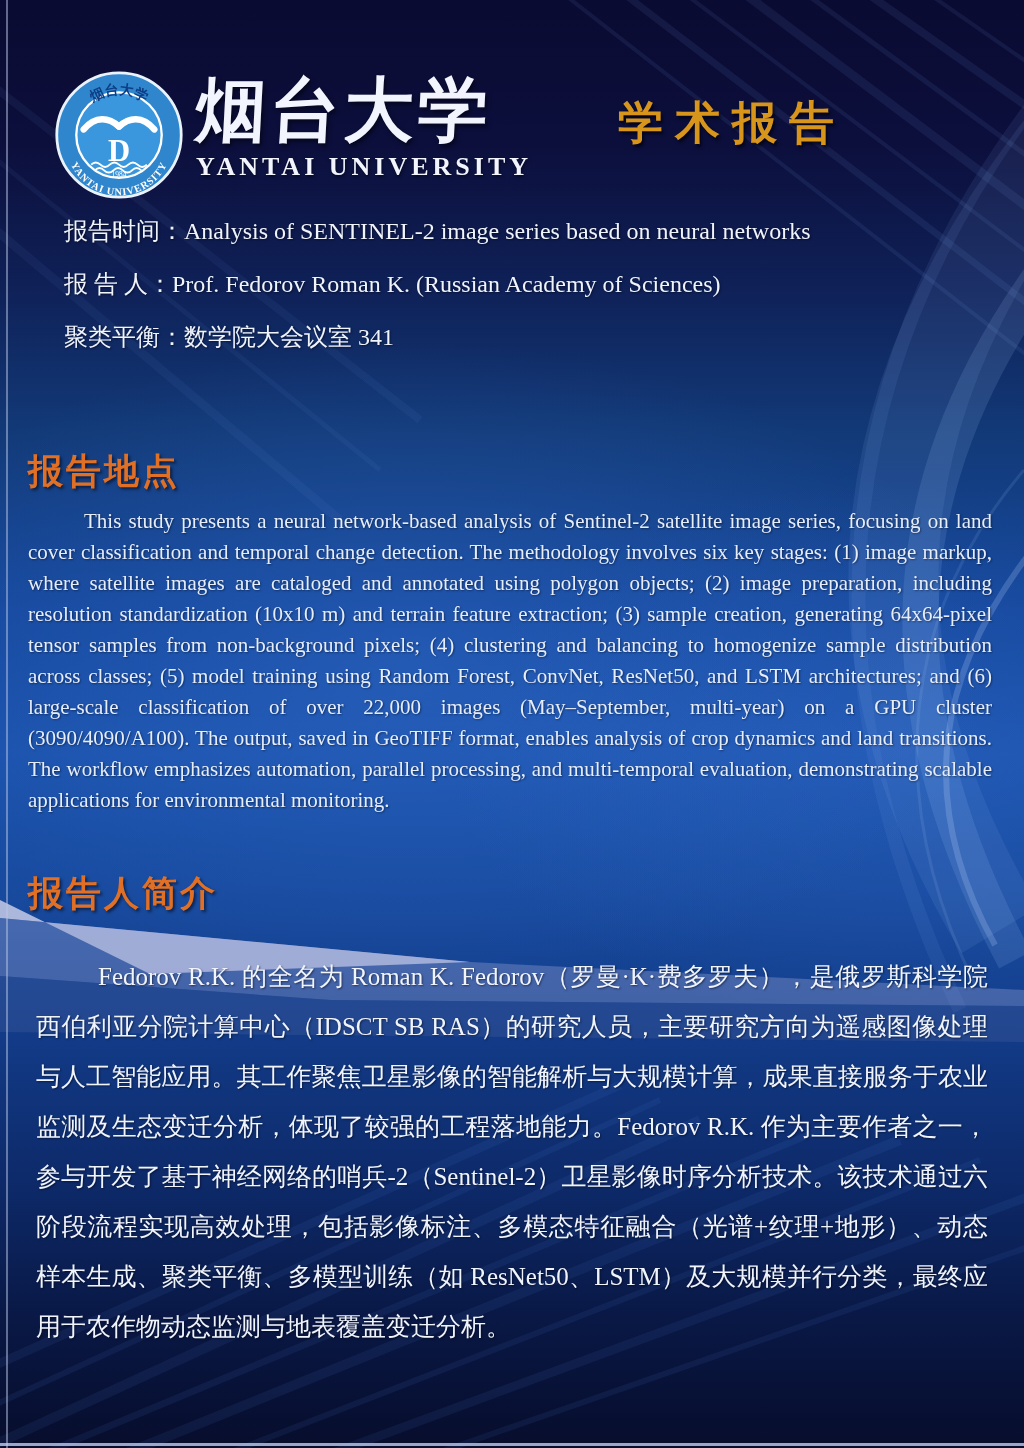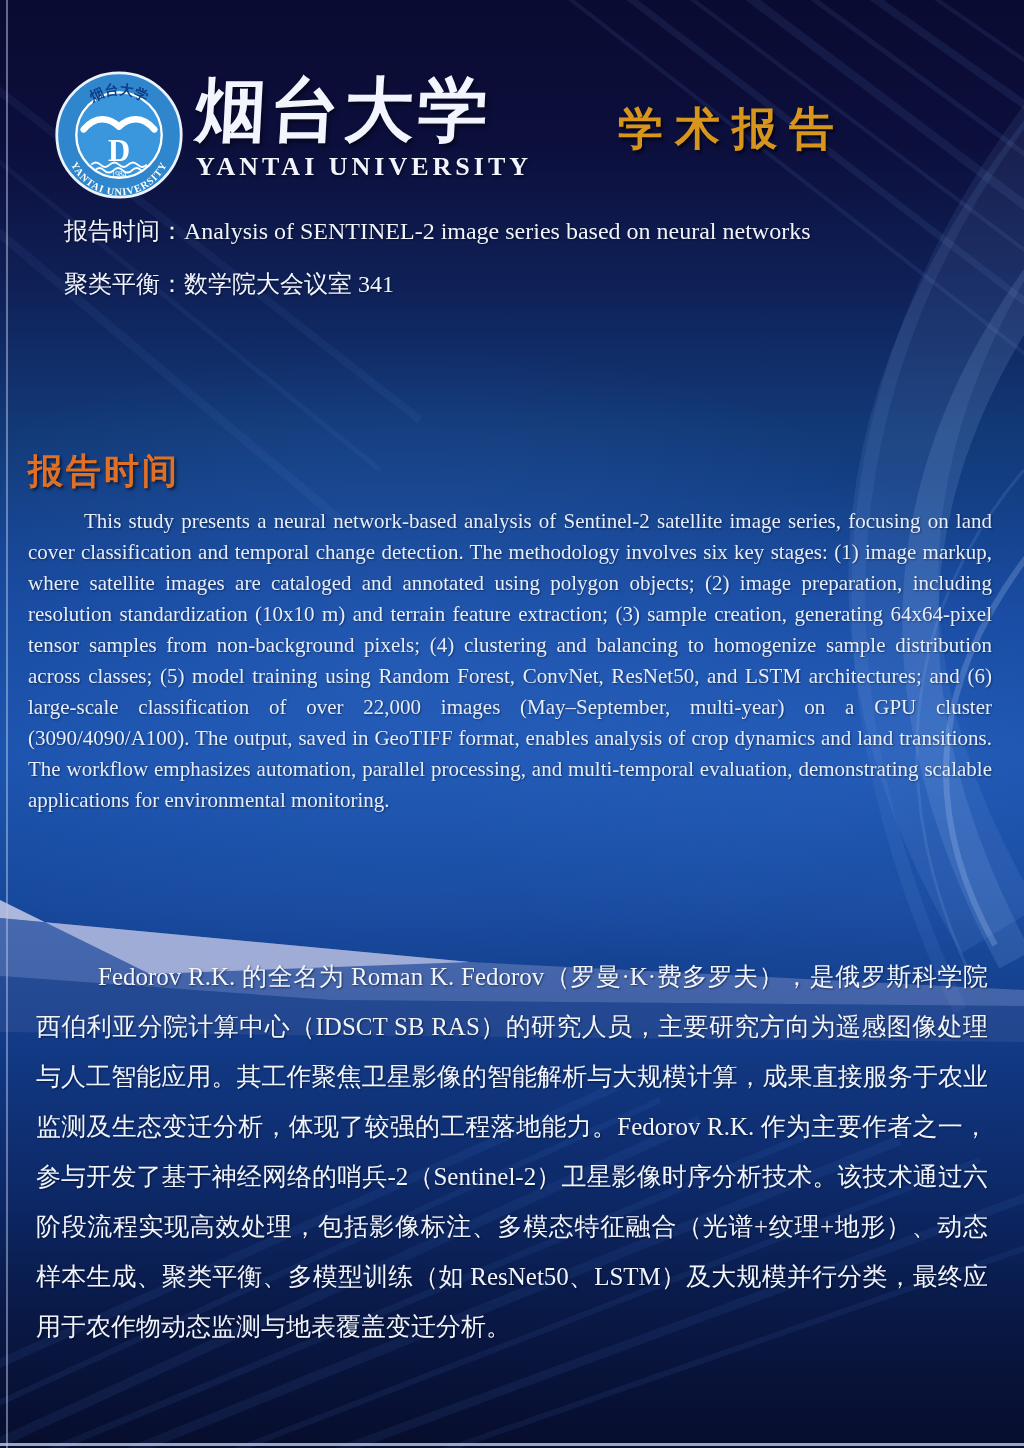--- a/index.html
+++ b/index.html
@@ -19,21 +19,21 @@
   .edge-bottom{position:absolute;left:0;right:0;bottom:2px;height:3px;background:rgba(190,205,240,.8);}
 
   .brand{position:absolute;left:54px;top:70px;display:flex;align-items:flex-start;}
   .seal{width:130px;height:130px;}
   .brand-text{margin-left:12px;color:#f2f5fd;}
   .uni-cn{font-size:70px;line-height:82px;font-weight:bold;letter-spacing:4px;transform:skewX(-3deg);text-shadow:2px 3px 4px rgba(0,0,10,.55);}
   .uni-en{font-size:26px;font-weight:bold;letter-spacing:4px;margin-top:0px;text-shadow:1px 2px 3px rgba(0,0,10,.55);}
 
   .header-right{position:absolute;left:468px;right:28px;top:80px;text-align:center;color:#d8951c;}
   .college{font-size:33px;font-weight:bold;letter-spacing:3px;text-shadow:2px 2px 3px rgba(0,0,10,.65);}
-  .poster-type{font-size:45px;font-weight:bold;letter-spacing:12px;margin-top:19px;text-shadow:2px 3px 3px rgba(0,0,10,.65);}
+  .poster-type{font-size:45px;font-weight:bold;letter-spacing:12px;margin-top:13px;text-shadow:2px 3px 3px rgba(0,0,10,.65);}
 
   .info{position:absolute;left:64px;right:50px;top:205px;color:#f0f4fd;}
   .info-line{height:53px;line-height:53px;font-size:24px;white-space:nowrap;text-shadow:1px 1px 2px rgba(0,0,10,.5);}
 
   .sec-heading{position:absolute;left:28px;margin:0;font-size:35px;font-weight:bold;color:#e27024;letter-spacing:3px;text-shadow:2px 2px 3px rgba(0,0,10,.55);}
   .abstract-heading{top:448px;}
   .bio-heading{top:870px;}
 
   .abstract-body{
     position:absolute;left:28px;right:32px;top:506px;margin:0;
@@ -133,22 +133,26 @@
 
   <div class="header-right">
     <div class="poster-type">学术报告</div>
   </div>
 
   <div class="info">
     <div class="info-line">
       <span class="info-label">报告时间：</span><span class="info-value">Analysis of SENTINEL-2 image series based on neural networks</span>
     </div>
     <div class="info-line">
+      <span class="info-label">报 告 人：</span><span class="info-value">Prof. Fedorov Roman K. (Russian Academy of Sciences)</span>
+    </div>
+    <div class="info-line">
       <span class="info-label">聚类平衡：</span><span class="info-value">数学院大会议室 341</span>
     </div>
   </div>
 
-  <h2 class="sec-heading abstract-heading">报告时间</h2>
+  <h2 class="sec-heading abstract-heading">报告地点</h2>
   <p class="abstract-body">This study presents a neural network-based analysis of Sentinel-2 satellite image series, focusing on land cover classification and temporal change detection. The methodology involves six key stages: (1) image markup, where satellite images are cataloged and annotated using polygon objects; (2) image preparation, including resolution standardization (10x10 m) and terrain feature extraction; (3) sample creation, generating 64x64-pixel tensor samples from non-background pixels; (4) clustering and balancing to homogenize sample distribution across classes; (5) model training using Random Forest, ConvNet, ResNet50, and LSTM architectures; and (6) large-scale classification of over 22,000 images (May–September, multi-year) on a GPU cluster (3090/4090/A100). The output, saved in GeoTIFF format, enables analysis of crop dynamics and land transitions. The workflow emphasizes automation, parallel processing, and multi-temporal evaluation, demonstrating scalable applications for environmental monitoring.</p>
 
+  <h2 class="sec-heading bio-heading">报告人简介</h2>
   <p class="bio-body">Fedorov R.K. 的全名为 Roman K. Fedorov（罗曼·K·费多罗夫），是俄罗斯科学院西伯利亚分院计算中心（IDSCT SB RAS）的研究人员，主要研究方向为遥感图像处理与人工智能应用。其工作聚焦卫星影像的智能解析与大规模计算，成果直接服务于农业监测及生态变迁分析，体现了较强的工程落地能力。Fedorov R.K. 作为主要作者之一，参与开发了基于神经网络的哨兵-2（Sentinel-2）卫星影像时序分析技术。该技术通过六阶段流程实现高效处理，包括影像标注、多模态特征融合（光谱+纹理+地形）、动态样本生成、聚类平衡、多模型训练（如 ResNet50、LSTM）及大规模并行分类，最终应用于农作物动态监测与地表覆盖变迁分析。</p>
 
 </div>
 
 </body></html>

